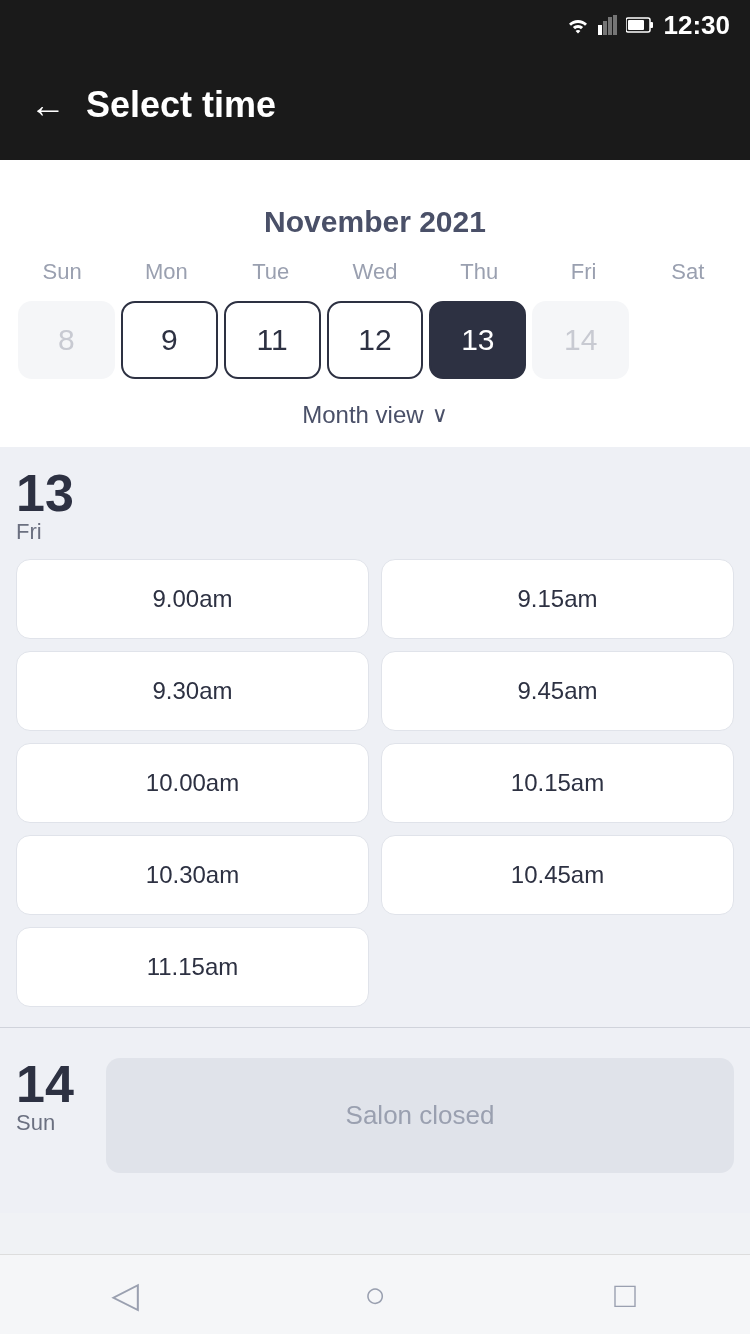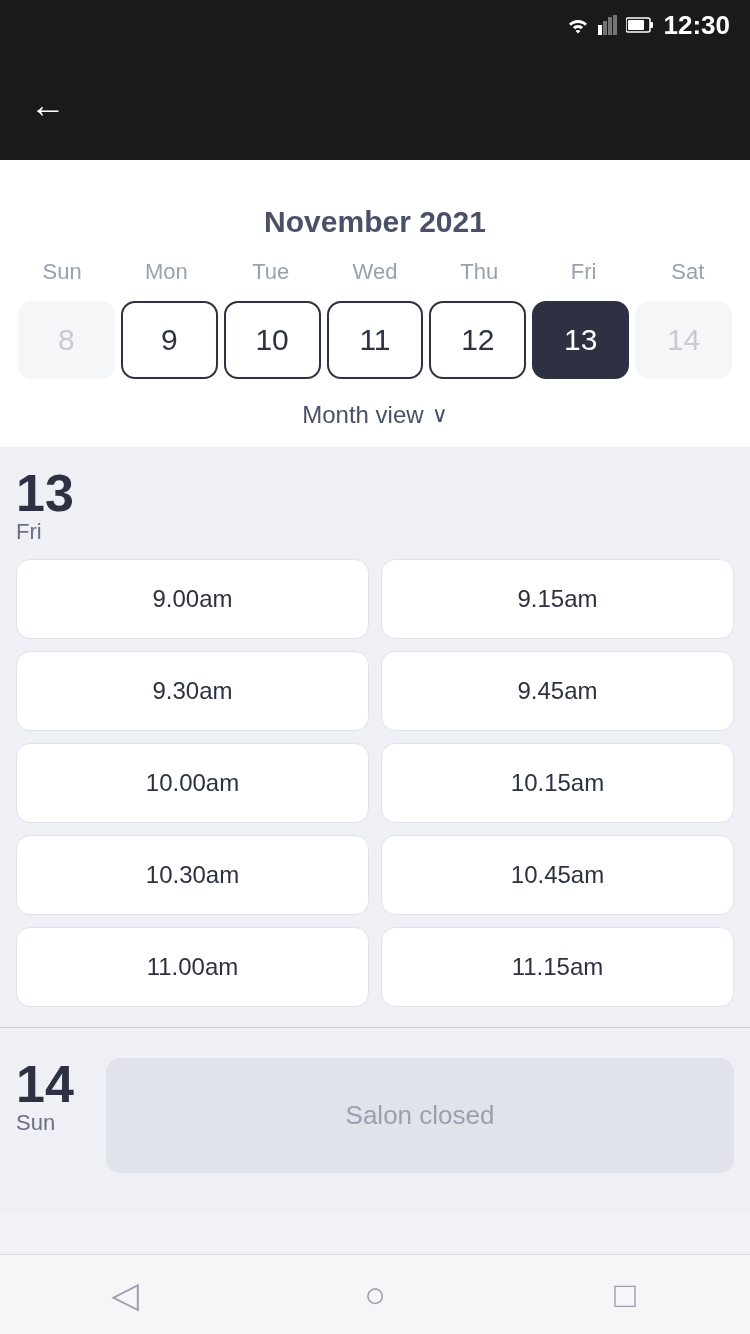--- a/index.html
+++ b/index.html
@@ -248,39 +248,39 @@
       <rect x="0" y="1" width="24" height="14" rx="2" ry="2" stroke="white" stroke-width="1.5" fill="none"></rect>
       <rect x="24" y="5" width="3" height="6" rx="1" fill="white"></rect>
       <rect x="2" y="3" width="16" height="10" rx="1" fill="white"></rect>
     </svg>
   </div>
   <span class="time">12:30</span>
 </div>
 
 <div class="header">
   <span class="back-btn">←</span>
+  <span class="title">Select time</span>
 </div>
 
 <div class="calendar-section">
   <div class="month-title">November 2021</div>
 
   <div class="day-headers">
     <div class="day-header">Sun</div>
     <div class="day-header">Mon</div>
     <div class="day-header">Tue</div>
     <div class="day-header">Wed</div>
     <div class="day-header">Thu</div>
     <div class="day-header">Fri</div>
     <div class="day-header">Sat</div>
   </div>
 
   <div class="date-row">
     <div class="date-cell inactive">8</div>
     <div class="date-cell active-outline">9</div>
-    <div class="date-cell active-outline">10</div>
     <div class="date-cell active-outline">11</div>
     <div class="date-cell active-outline">12</div>
     <div class="date-cell selected">13</div>
     <div class="date-cell inactive">14</div>
   </div>
 
   <div class="month-view-row">
     <span class="month-view-label">Month view</span>
     <span class="chevron-down">∨</span>
   </div>
@@ -295,21 +295,20 @@
     </div>
     <div class="slots-grid">
       <div class="time-slot">9.00am</div>
       <div class="time-slot">9.15am</div>
       <div class="time-slot">9.30am</div>
       <div class="time-slot">9.45am</div>
       <div class="time-slot">10.00am</div>
       <div class="time-slot">10.15am</div>
       <div class="time-slot">10.30am</div>
       <div class="time-slot">10.45am</div>
-      <div class="time-slot">11.00am</div>
       <div class="time-slot">11.15am</div>
     </div>
   </div>
 
   <div class="divider"></div>
 
   <div class="closed-section">
     <div class="closed-day-label">
       <span class="day-number">14</span>
       <span class="day-name">Sun</span>

